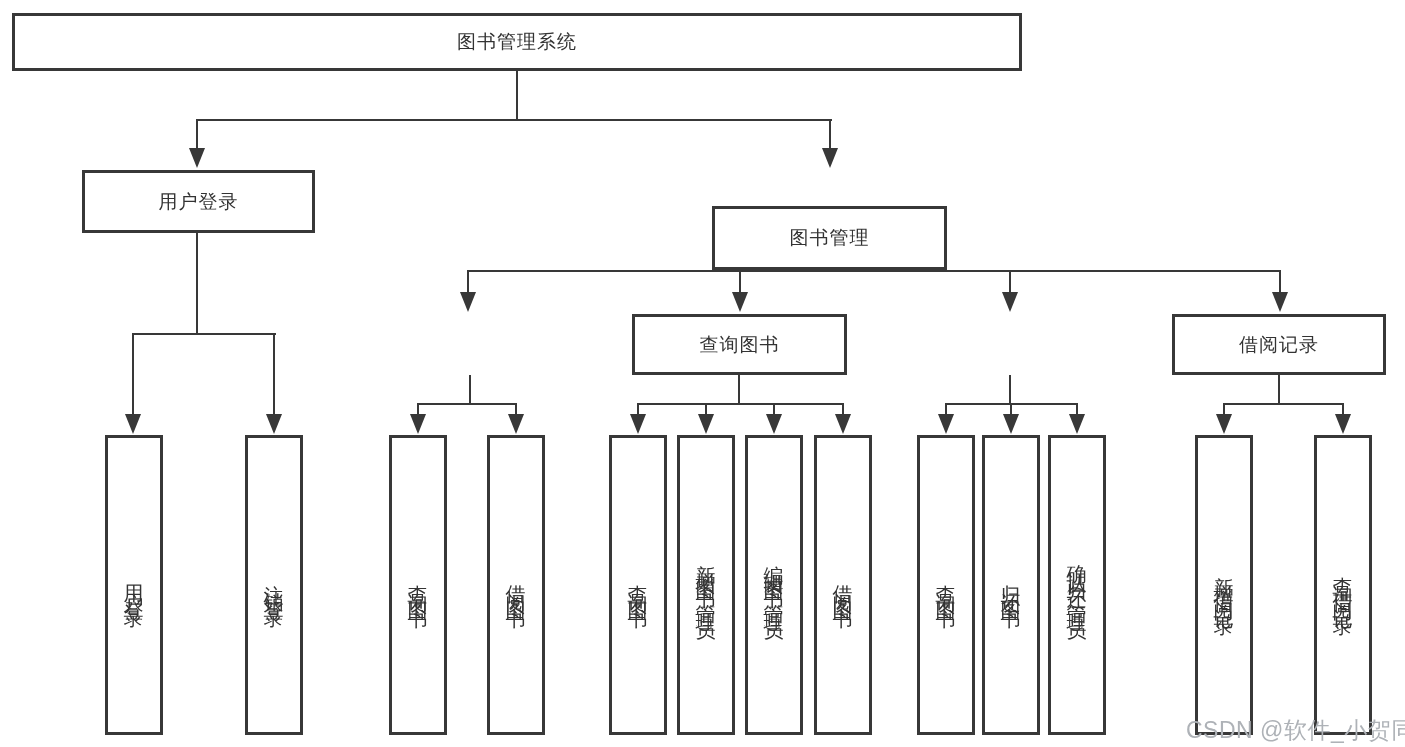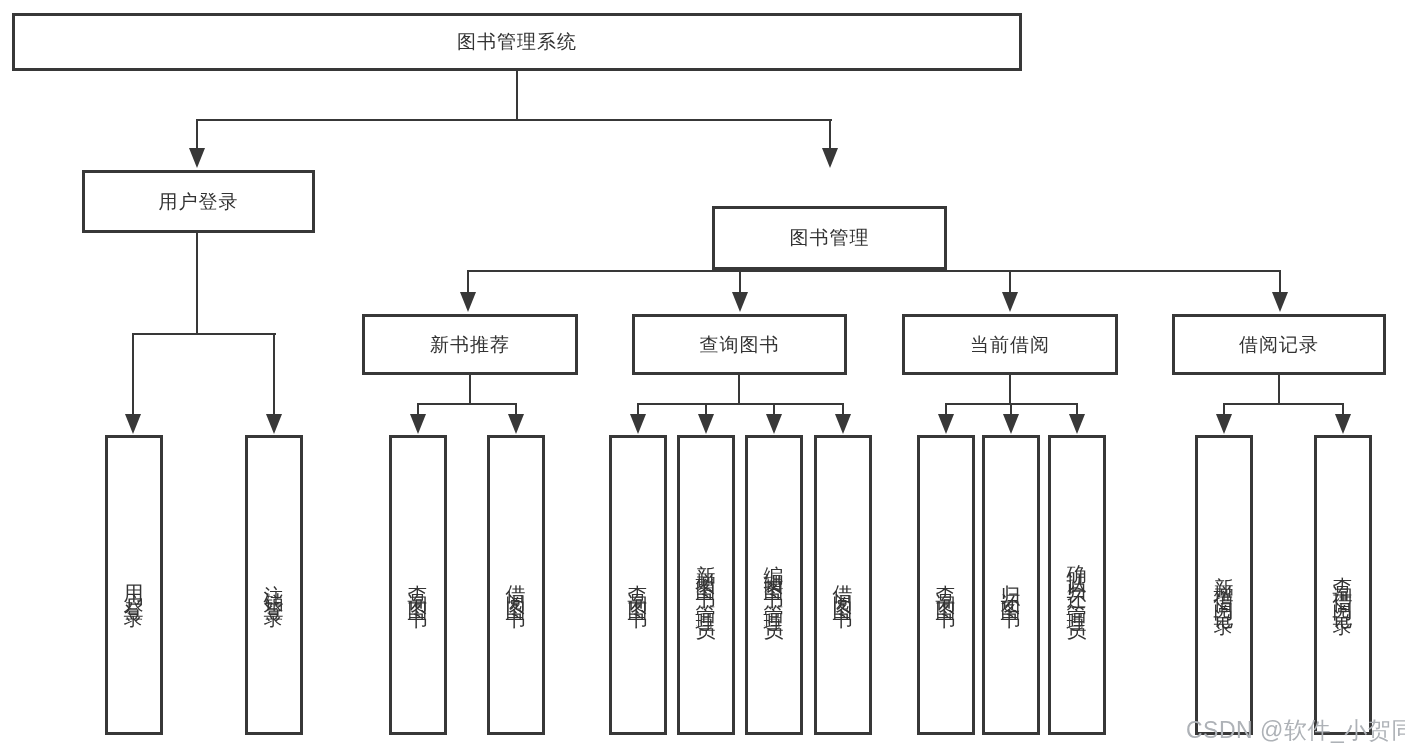--- a/index.html
+++ b/index.html
@@ -39,31 +39,25 @@
   </div>
 
   <div class="node" style="left:82px;top:170px;width:233px;height:63px;">
     <span class="h-label">用户登录</span>
   </div>
 
   <div class="node" style="left:712px;top:170px;width:235px;height:64px;margin-top:36px;">
     <span class="h-label">图书管理</span>
   </div>
 
-  <div class="node" style="left:362px;top:314px;width:216px;height:61px;">
-    <span class="h-label">新书推荐</span>
-  </div>
 
   <div class="node" style="left:632px;top:314px;width:215px;height:61px;">
     <span class="h-label">查询图书</span>
   </div>
 
-  <div class="node" style="left:902px;top:314px;width:216px;height:61px;">
-    <span class="h-label">当前借阅</span>
-  </div>
 
   <div class="node" style="left:1172px;top:314px;width:214px;height:61px;">
     <span class="h-label">借阅记录</span>
   </div>
 
   <div class="node" style="left:105px;top:435px;width:58px;height:300px;">
     <span class="leaf-label">用户登录</span>
   </div>
   <div class="node" style="left:245px;top:435px;width:58px;height:300px;">
     <span class="leaf-label">注销登录</span>

